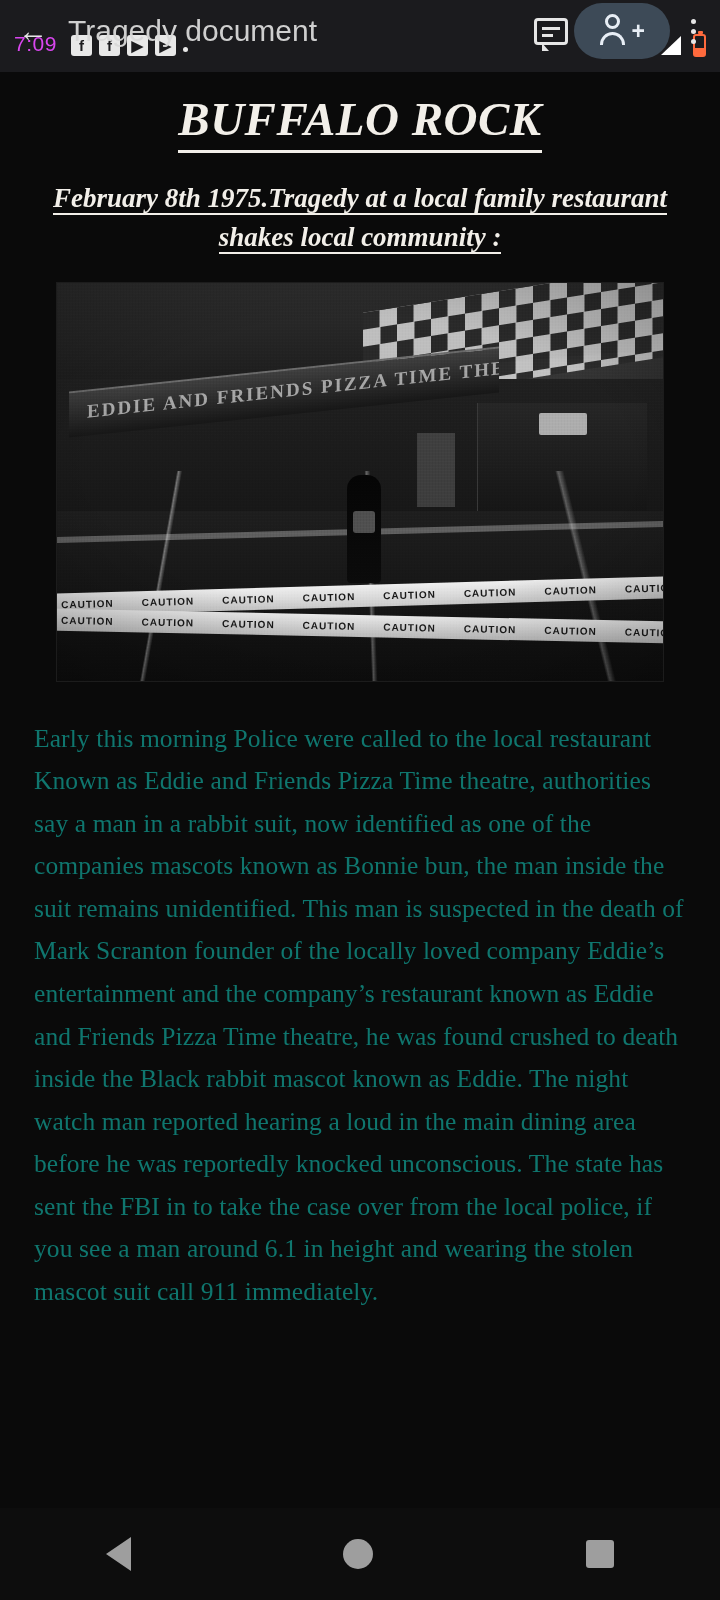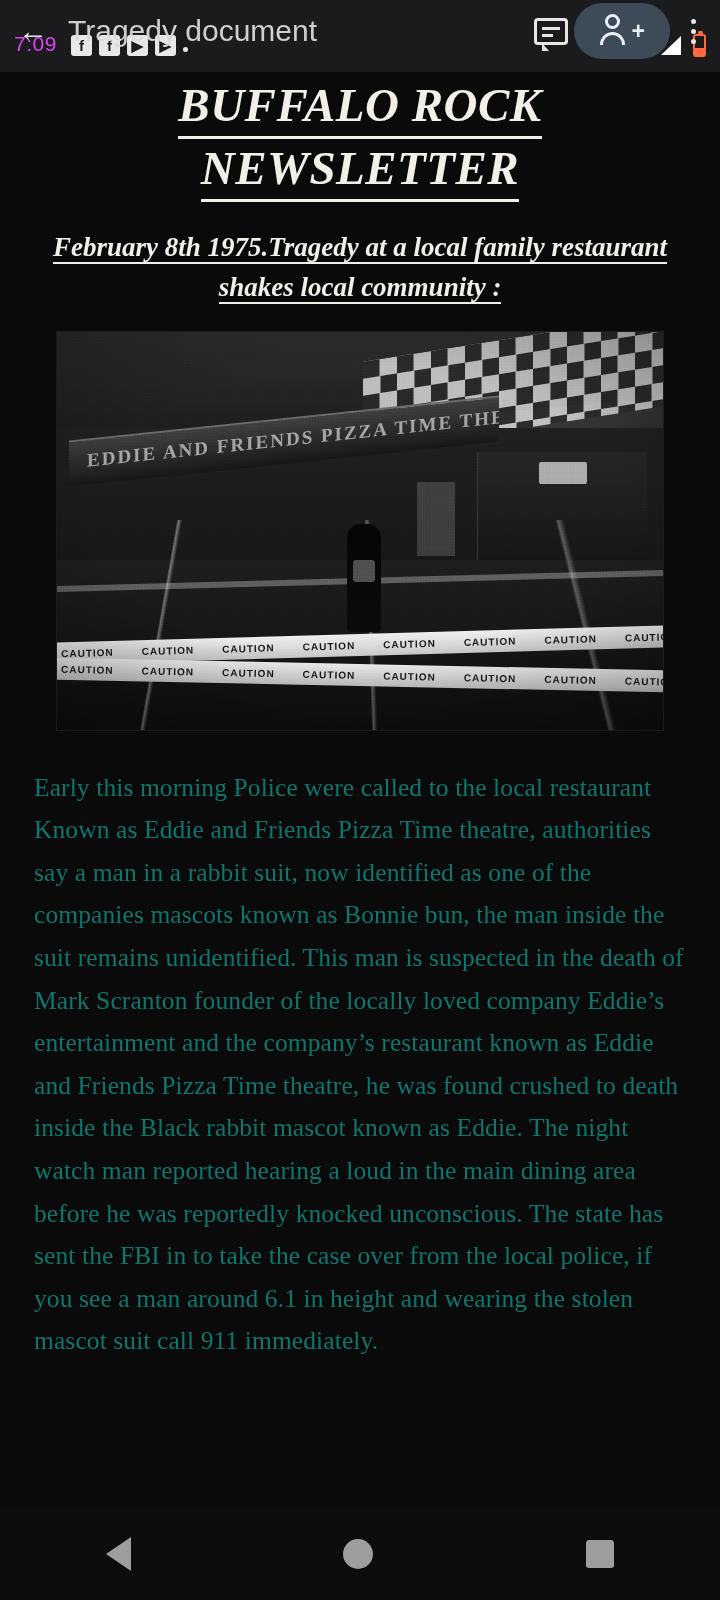--- a/index.html
+++ b/index.html
@@ -176,21 +176,21 @@
     background: #e6e6e6;
     display: block;
   }
 
   
   .page {
     position: absolute;
     top: 72px; left: 0; right: 0; bottom: 92px;
     background: #0a0a0a;
     overflow: hidden;
-    padding: 0 34px;
+    padding: 14px 34px;
     color: #f2efe9;
   }
   .headline {
     font-family: "Liberation Serif", serif;
     font-weight: bold;
     font-style: italic;
     font-size: 47px;
     text-align: center;
     line-height: 1.26;
     letter-spacing: .5px;
@@ -441,21 +441,20 @@
         <span></span>
         <span></span>
     </div>
   </div>
 </div>
 
 <div class="page">
 
   <div class="headline">
     <span>BUFFALO ROCK</span><br>
-    <span>NEWSLETTER</span>
   </div>
 
   <div class="subhead">
     <span>February 8th 1975.Tragedy at a local family restaurant shakes local community :</span>
   </div>
 
   <div class="photo">
     <div class="ph-sky"></div>
     <div class="ph-ceiling"></div>
     <div class="ph-checker"></div>

